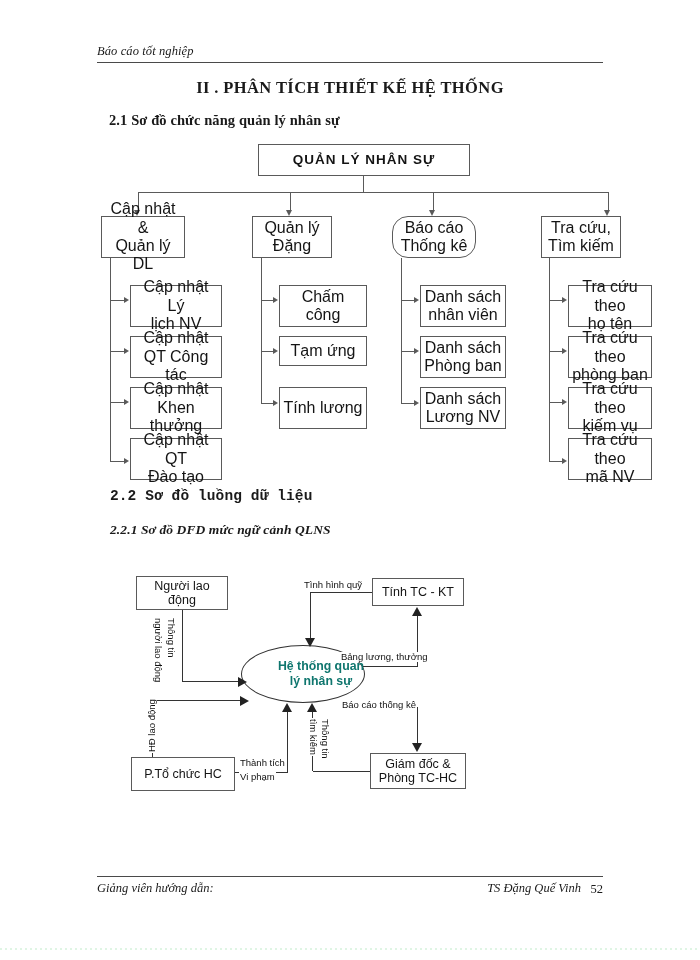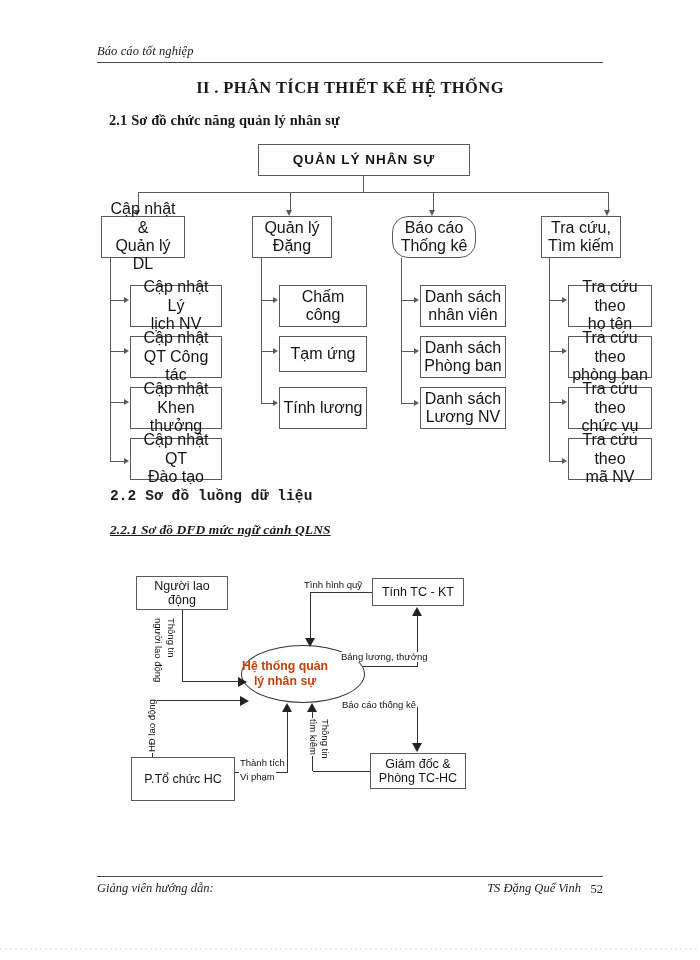--- a/index.html
+++ b/index.html
@@ -22,41 +22,41 @@
     position:absolute;left:0;top:78px;width:700px;text-align:center;
     font-family:"Liberation Serif", serif;font-weight:bold;font-size:16.5px;
     letter-spacing:.4px;
   }
   .h2{
     position:absolute;font-family:"Liberation Serif", serif;font-weight:bold;
     font-size:14.5px;letter-spacing:.1px;white-space:nowrap;
   }
   .h3{
     position:absolute;font-family:"Liberation Serif", serif;font-weight:bold;
-    font-style:italic;font-size:13.5px;letter-spacing:.1px;white-space:nowrap;text-decoration:underline;
+    font-style:italic;font-size:13.5px;letter-spacing:.1px;white-space:nowrap;
   }
 
   
   .dg{position:absolute;left:0;top:0;width:700px;height:960px;padding-left:40px;}
   .box{
     position:absolute;box-sizing:border-box;border:1.3px solid #5a5a5a;
     background:#fff;display:flex;align-items:center;justify-content:center;
     text-align:center;line-height:1.15;font-size:12.5px;color:#141414;
     font-family:"Liberation Sans", sans-serif;padding:1px 3px;
   }
   .box.root{font-weight:bold;font-size:13.5px;letter-spacing:1px;}
   .box.lvl2{font-size:16px;}
   .box.leaf{font-size:16px;margin-top:6px;}
   .box.ent{font-size:12.5px;}
 
   .ell{
     position:absolute;box-sizing:border-box;border:1.4px solid #333;
     border-radius:50%;background:#fff;display:flex;align-items:center;
-    justify-content:flex-start;text-align:center;font-weight:bold;font-size:12.3px;
-    line-height:1.2;color:#c2410c;
+    justify-content:flex-end;text-align:center;font-weight:bold;font-size:12.3px;
+    line-height:1.2;color:#0f766e;
   }
 
   
   .ln{position:absolute;background:#5a5a5a;}
   .lnh{height:1.2px;}
   .lnv{width:1.2px;}
   .ln-dark{background:#333;}
   .lnh.dk{height:1.4px;}
   .lnv.dk{width:1.4px;}
 
@@ -172,21 +172,21 @@
     <div class="ln lnh" style="left:261px;top:300px;width:12px;"></div>
     <div class="arw arw-r" style="left:273px;top:296.8px;"></div>
     <div class="ln lnh" style="left:261px;top:351px;width:12px;"></div>
     <div class="arw arw-r" style="left:273px;top:347.8px;"></div>
     <div class="ln lnh" style="left:261px;top:403px;width:12px;"></div>
     <div class="arw arw-r" style="left:273px;top:399.8px;"></div>
 
     <div class="box leaf" style="left:279px;top:279px;width:88px;height:42px;">
       <span>Chấm công</span>
     </div>
-    <div class="box leaf" style="left:279px;top:330px;width:88px;height:36px;">
+    <div class="box leaf" style="left:279px;top:330px;width:88px;height:30px;">
       <span>Tạm ứng</span>
     </div>
     <div class="box leaf" style="left:279px;top:381px;width:88px;height:42px;">
       <span>Tính lương</span>
     </div>
 
     <div class="ln lnv" style="left:401px;top:258px;height:146px;"></div>
     <div class="ln lnh" style="left:401px;top:300px;width:13px;"></div>
     <div class="arw arw-r" style="left:414px;top:296.8px;"></div>
     <div class="ln lnh" style="left:401px;top:351px;width:13px;"></div>
@@ -220,40 +220,40 @@
     <div class="box leaf" style="left:568px;top:279px;width:84px;height:42px;">
       <span><span>Tra cứu theo</span><br>
       <span>họ tên</span></span>
     </div>
     <div class="box leaf" style="left:568px;top:330px;width:84px;height:42px;">
       <span><span>Tra cứu theo</span><br>
       <span>phòng ban</span></span>
     </div>
     <div class="box leaf" style="left:568px;top:381px;width:84px;height:42px;">
       <span><span>Tra cứu theo</span><br>
-      <span>chức vụ</span></span>
+      <span>kiếm vụ</span></span>
     </div>
     <div class="box leaf" style="left:568px;top:432px;width:84px;height:42px;">
       <span><span>Tra cứu theo</span><br>
       <span>mã NV</span></span>
     </div>
   </div>
 
   <div class="dg">
 
     <div class="box ent" style="left:136px;top:576px;width:92px;height:34px;">
       <span><span>Người lao</span><br>
       <span>động</span></span>
     </div>
 
     <div class="box ent" style="left:372px;top:578px;width:92px;height:28px;">
       <span>Tính TC - KT</span>
     </div>
 
-    <div class="box ent" style="left:131px;top:757px;width:104px;height:44px;">
+    <div class="box ent" style="left:131px;top:757px;width:104px;height:34px;">
       <span>P.Tổ chức HC</span>
     </div>
 
     <div class="box ent" style="left:370px;top:753px;width:96px;height:36px;">
       <span><span>Giám đốc &amp;</span><br>
       <span>Phòng TC-HC</span></span>
     </div>
 
     <div class="ell" style="left:241px;top:645px;width:124px;height:58px;">
       <span><span>Hệ thống quản</span><br>

